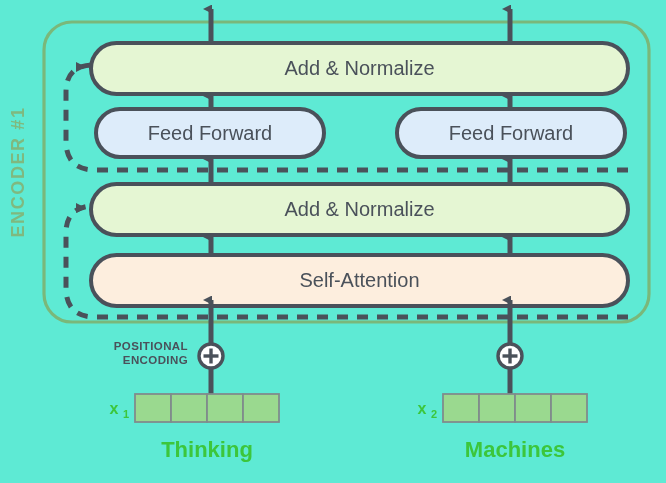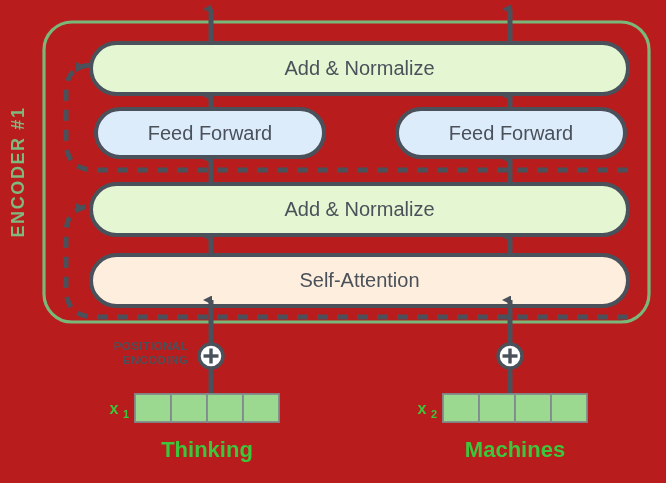--- a/index.html
+++ b/index.html
@@ -4,21 +4,21 @@
 <style>
   html, body {
     margin: 0;
     padding: 0;
     background: #ffffff;
   }
   #stage {
     position: relative;
     width: 666px;
     height: 483px;
-    background: #b91c1c;
+    background: #5eead4;
     overflow: hidden;
     font-family: "Liberation Sans", sans-serif;
   }
   svg.layer {
     position: absolute;
     left: 0;
     top: 0;
     width: 666px;
     height: 483px;
   }

